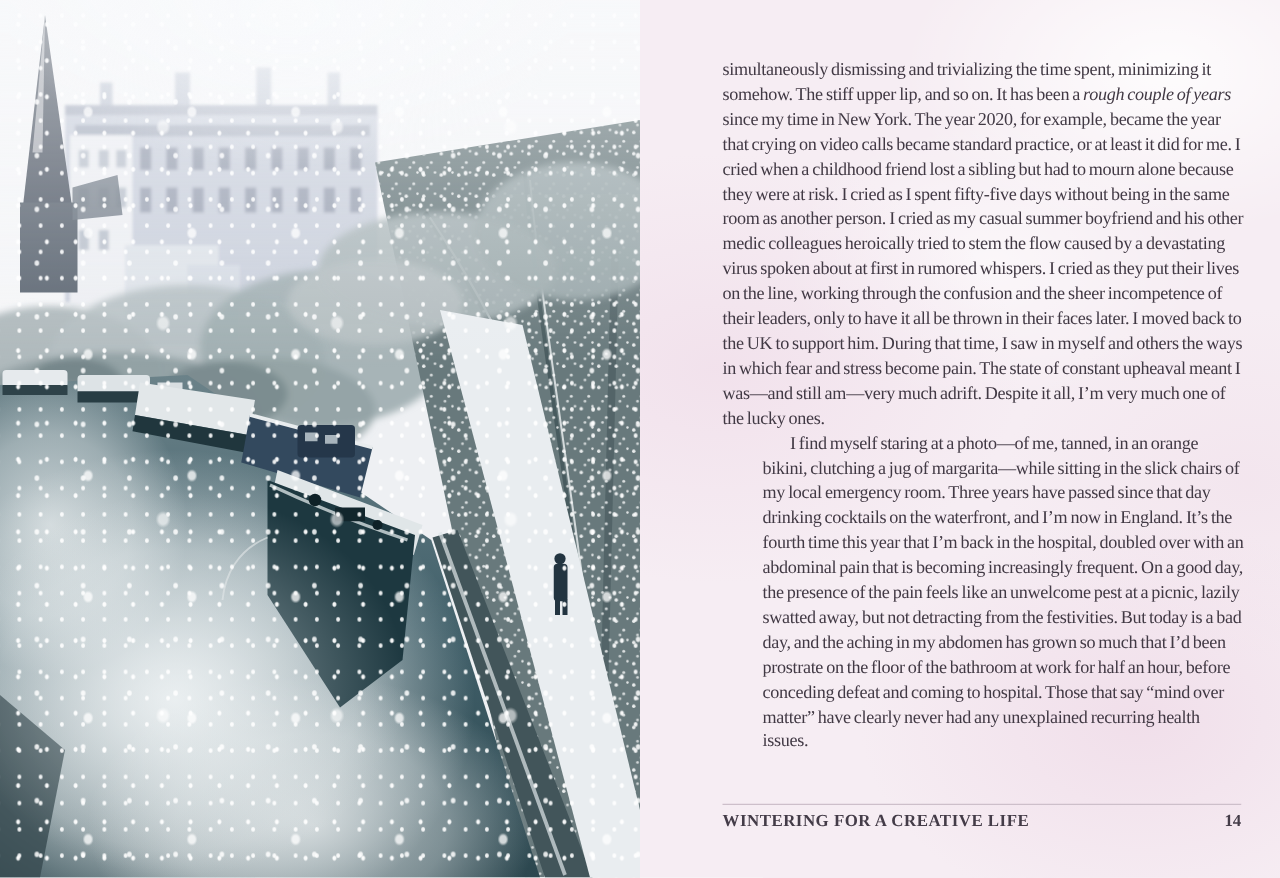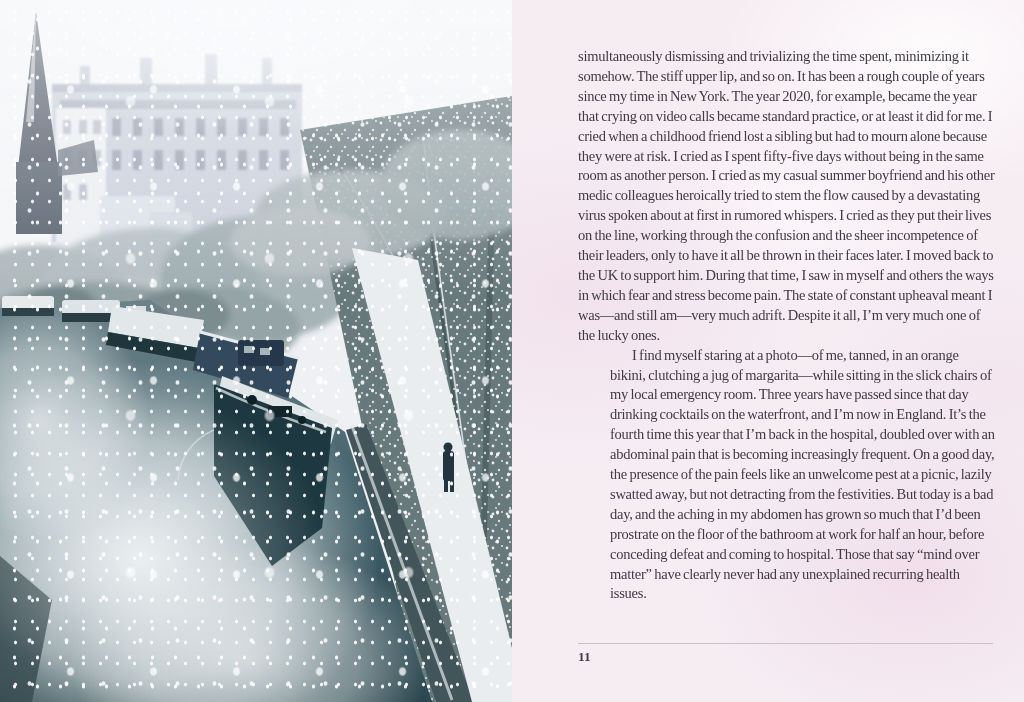--- a/index.html
+++ b/index.html
@@ -46,21 +46,21 @@
       radial-gradient(ellipse 340px 240px at 12% 42%, rgba(238,216,230,.55), rgba(238,216,230,0) 72%),
       radial-gradient(ellipse 320px 230px at 78% 82%, rgba(237,213,228,.6), rgba(237,213,228,0) 70%),
       radial-gradient(ellipse 240px 160px at 55% 30%, rgba(255,255,255,.55), rgba(255,255,255,0) 70%),
       radial-gradient(ellipse 280px 200px at 95% 55%, rgba(240,222,233,.5), rgba(240,222,233,0) 70%);
   }
   .body-text{position:absolute;left:66px;top:47px;width:417px;
     color:#413944;font-size:14.5px;line-height:19.9px;
     letter-spacing:-0.25px;word-spacing:-0.9px;text-align:left;}
   .body-text p{margin:0;}
   .body-text p + p{text-indent:22px;margin-left:32px;}
-  .body-text .em{}
+  .body-text .em{font-style:italic;}
 
   .page-footer{position:absolute;left:66px;right:31px;top:643px;
     border-top:1px solid #cdbfca;padding-top:5px;
     display:flex;justify-content:space-between;align-items:baseline;}
   .running-head{font-size:13.5px;font-weight:bold;letter-spacing:.4px;color:#443c48;}
   .page-number{font-size:13.5px;font-weight:bold;color:#443c48;}
 </style>
 </head>
 <body>
 
@@ -221,17 +221,18 @@
     <div class="snow-overlay"></div>
   </div>
 
   <div class="page">
     <div class="body-text">
       <p><span>simultaneously dismissing and trivializing the time spent, minimizing it somehow. The stiff upper lip, and so on. It has been a </span><span class="em">rough couple of years</span><span> since my time in New York. The year 2020, for example, became the year that crying on video calls became standard practice, or at least it did for me. I cried when a childhood friend lost a sibling but had to mourn alone because they were at risk. I cried as I spent fifty-five days without being in the same room as another person. I cried as my casual summer boyfriend and his other medic colleagues heroically tried to stem the flow caused by a devastating virus spoken about at first in rumored whispers. I cried as they put their lives on the line, working through the confusion and the sheer incompetence of their leaders, only to have it all be thrown in their faces later. I moved back to the UK to support him. During that time, I saw in myself and others the ways in which fear and stress become pain. The state of constant upheaval meant I was—and still am—very much adrift. Despite it all, I’m very much one of the lucky ones.</span></p>
       <p>I find myself staring at a photo—of me, tanned, in an orange bikini, clutching a jug of margarita—while sitting in the slick chairs of my local emergency room. Three years have passed since that day drinking cocktails on the waterfront, and I’m now in England. It’s the fourth time this year that I’m back in the hospital, doubled over with an abdominal pain that is becoming increasingly frequent. On a good day, the presence of the pain feels like an unwelcome pest at a picnic, lazily swatted away, but not detracting from the festivities. But today is a bad day, and the aching in my abdomen has grown so much that I’d been prostrate on the floor of the bathroom at work for half an hour, before conceding defeat and coming to hospital. Those that say “mind over matter” have clearly never had any unexplained recurring health issues.</p>
     </div>
 
     <div class="page-footer">
-      <span class="page-number">11</span>
+      <span class="running-head">WINTERING FOR A CREATIVE LIFE</span>
+      <span class="page-number">14</span>
     </div>
   </div>
 
 </div>
 
 </body></html>

